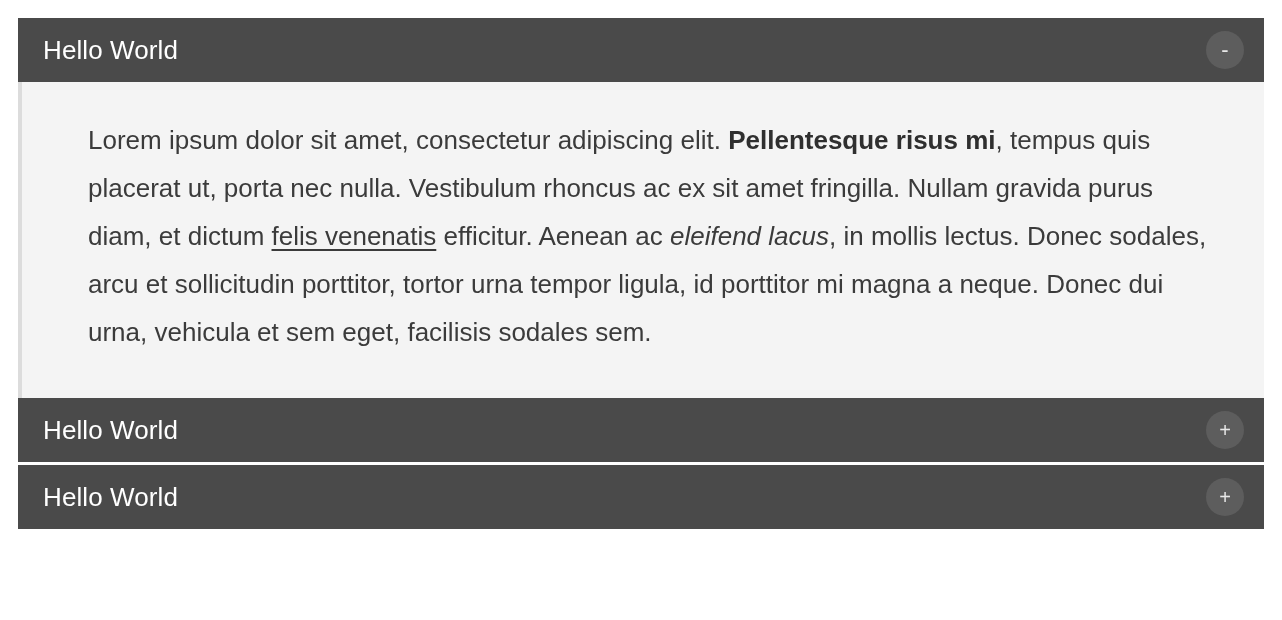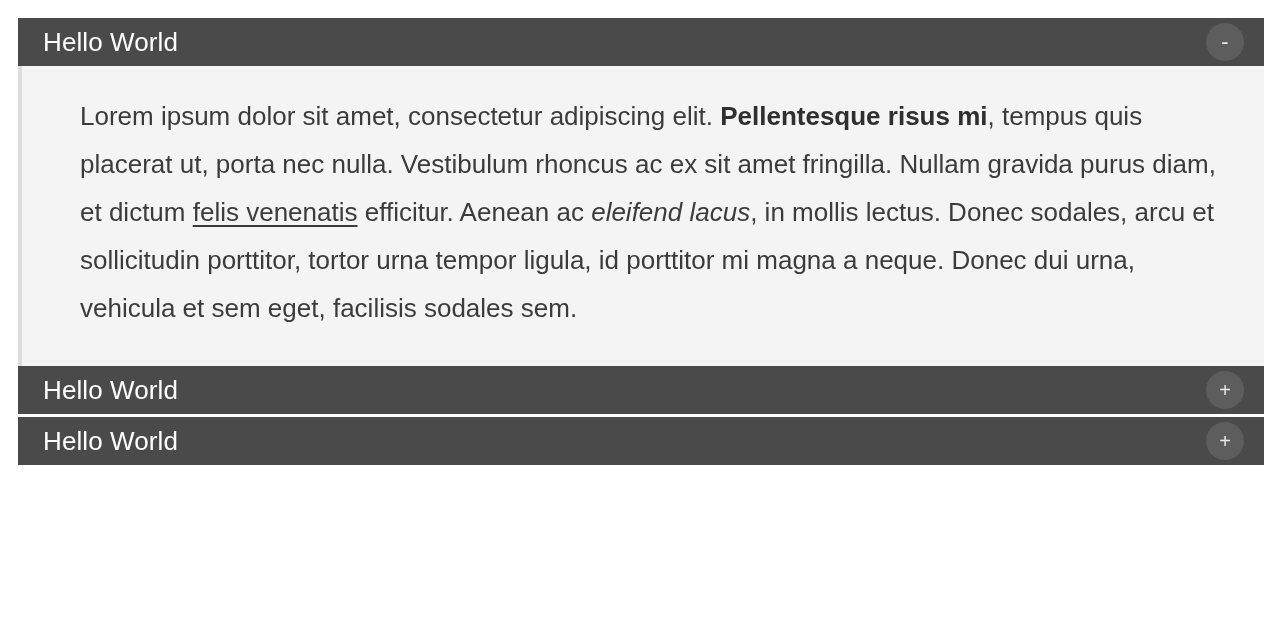--- a/index.html
+++ b/index.html
@@ -20,21 +20,21 @@
     left: 18px;
     top: 18px;
     width: 1246px;
   }
   .panel {
     width: 100%;
   }
   .panel-header {
     background: #4a4a4a;
     color: #ffffff;
-    height: 48px;
+    height: 64px;
     display: flex;
     align-items: center;
     justify-content: space-between;
     padding: 0 20px 0 25px;
     box-sizing: border-box;
     cursor: pointer;
     user-select: none;
   }
   .panel-title {
     font-size: 26px;
@@ -60,21 +60,21 @@
   .toggle-btn.minus {
     font-size: 22px;
   }
   .panel-body {
     background: #f4f4f4;
     border-left: 4px solid #dcdcdc;
     padding: 26px 40px 34px 58px;
     box-sizing: border-box;
   }
   .panel-body p {
-    margin: 0;
+    margin: 8px;
     font-size: 26px;
     line-height: 1.85;
     color: #3b3b3b;
     font-weight: 400;
   }
   .panel-body b { font-weight: 700; color: #2f2f2f; }
   .panel-body i { font-style: italic; }
   .panel-body u { text-decoration: underline; text-underline-offset: 4px; }
   .spacer {
     height: 3px;

